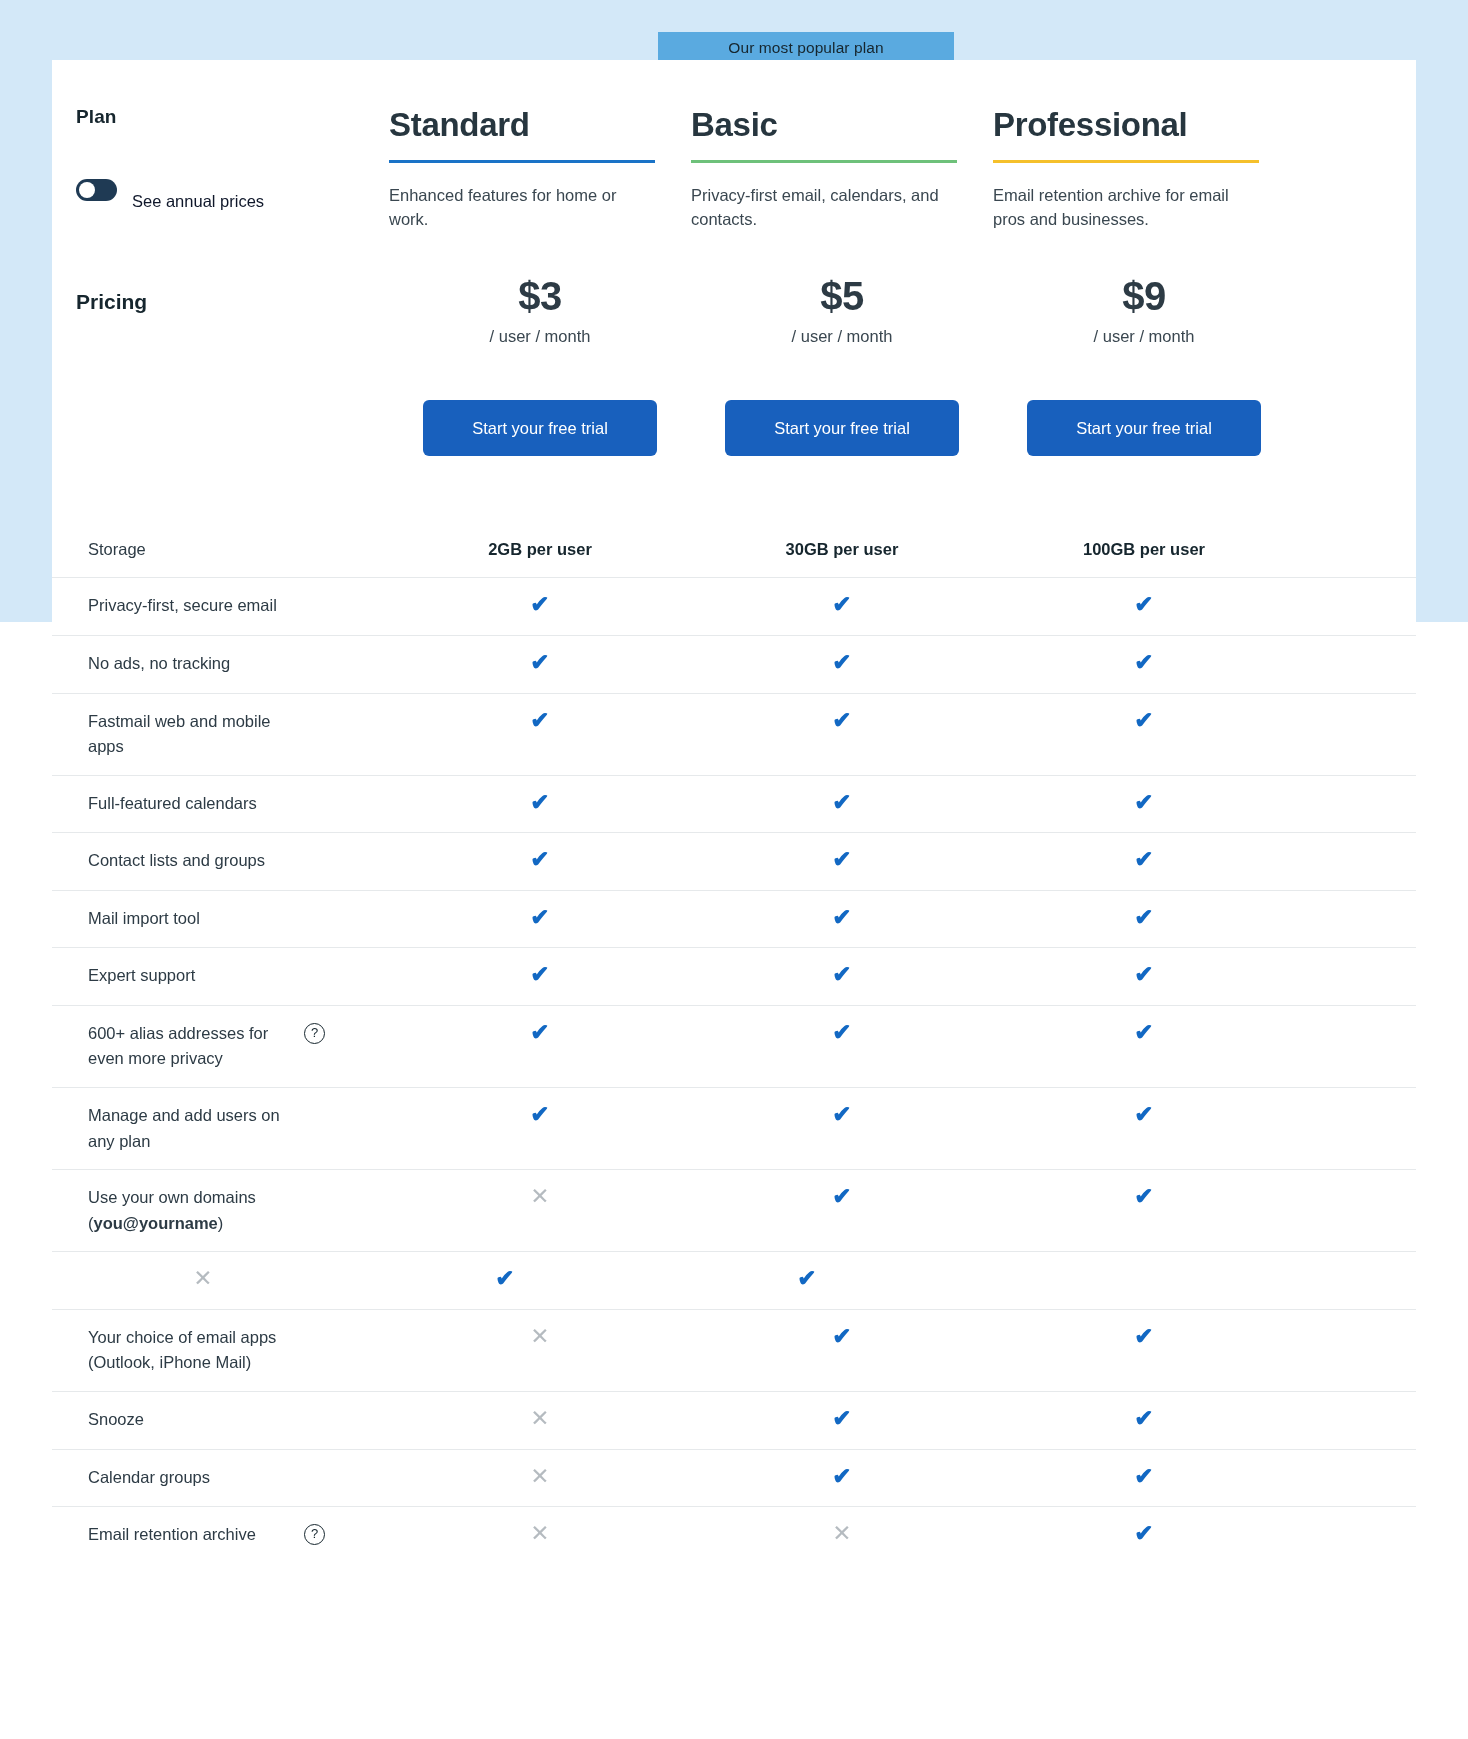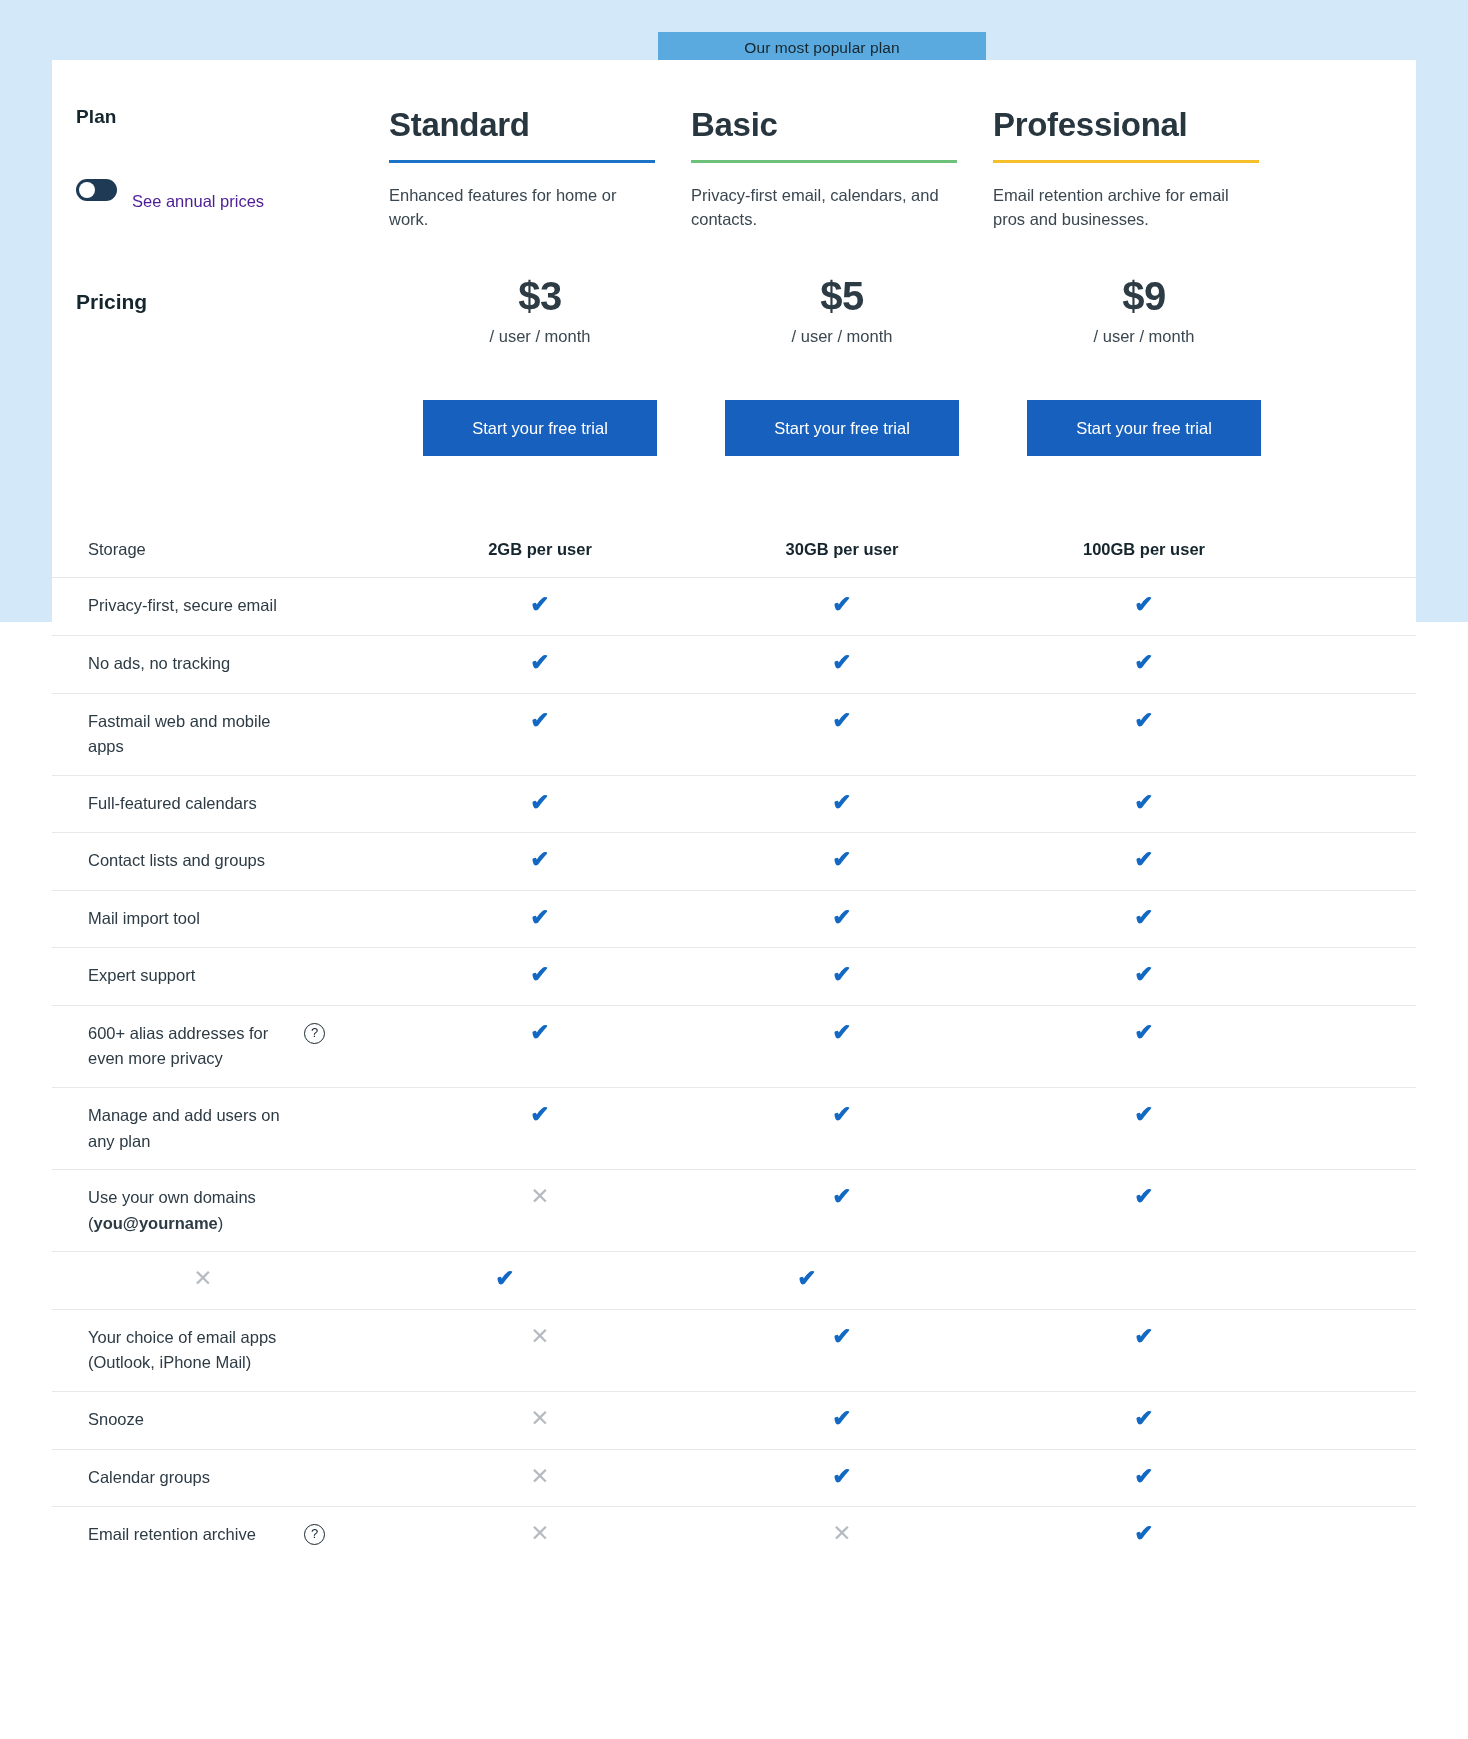--- a/index.html
+++ b/index.html
@@ -34,21 +34,21 @@
     top: 60px;
     width: 1364px;
     background: #ffffff;
   }
 
   
   .popular-banner {
     position: absolute;
     left: 658px;
     top: 32px;
-    width: 328px;
+    width: 296px;
     height: 32px;
     background: #5aaae0;
     color: #16262e;
     font-size: 15.5px;
     line-height: 32px;
     text-align: center;
     letter-spacing: .1px;
   }
 
   
@@ -89,21 +89,21 @@
   .toggle .knob {
     position: absolute;
     left: 3px; top: 3px;
     width: 16px; height: 16px;
     border-radius: 50%;
     background: #ffffff;
   }
   .toggle-label {
     margin-left: 15px;
     font-size: 16.5px;
-    color: #4c1d95;
+    color: #0f172a;
     margin-top: 24px;
   }
 
   .plan-name {
     font-size: 33px;
     font-weight: bold;
     color: #27363f;
     letter-spacing: -.3px;
     text-align: left;
   }
@@ -142,21 +142,21 @@
   .cta {
     display: inline-block;
     margin-top: 54px;
     width: 234px;
     height: 56px;
     line-height: 56px;
     background: #1860bd;
     color: #ffffff;
     font-size: 16.5px;
     border: none;
-    border-radius: 0;
+    border-radius: 6px;
     text-align: center;
     cursor: pointer;
     font-family: "Liberation Sans", sans-serif;
   }
 
   
   .features { margin-top: 66px; }
 
   .frow {
     display: flex;

